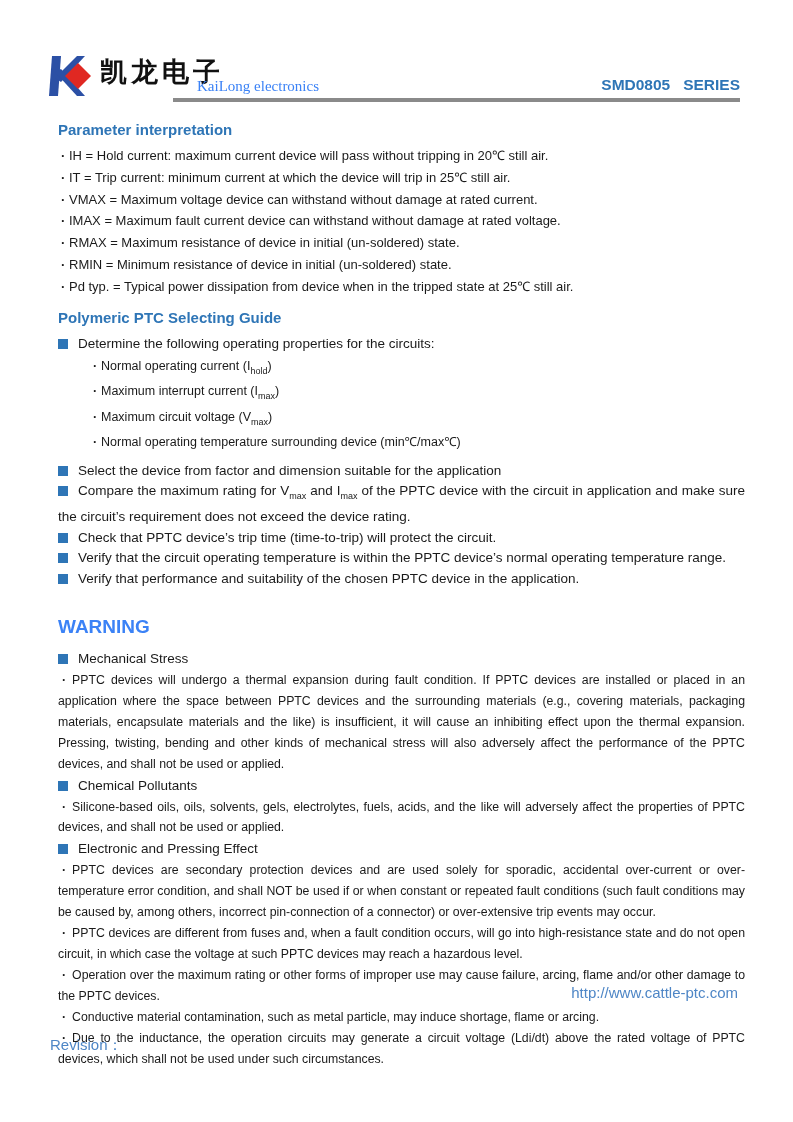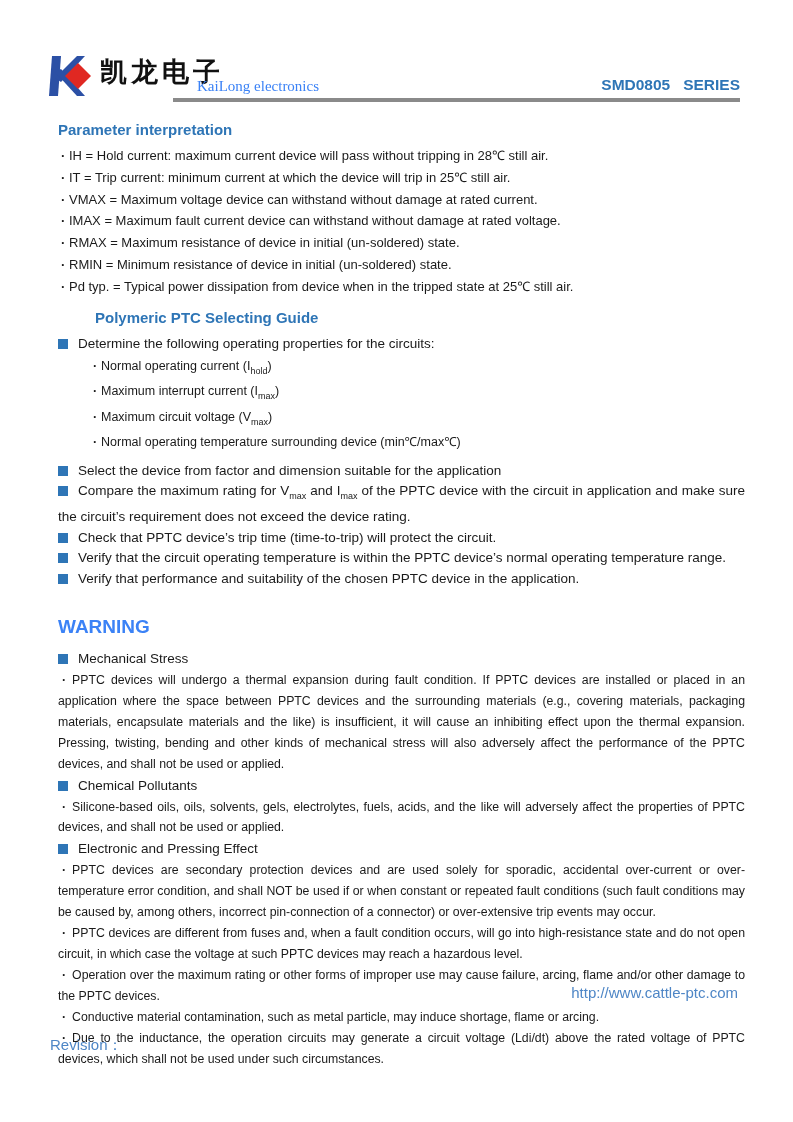--- a/index.html
+++ b/index.html
@@ -24,21 +24,21 @@
     position:absolute; left:173px; top:98px; width:567px; height:4px;
     background:#8a8a8a;
   }
   .series {
     position:absolute; right:53px; top:76px;
     font-size:15.5px; font-weight:bold; color:#2e75b6; white-space:pre;
   }
   
   .content { position:absolute; top:102px; left:8px; right:0; padding:0 48px 0 50px; }
   h2.sec { font-size:15px; font-weight:bold; color:#2e75b6; margin:19px 0 7px; }
-  h2.sec2 { margin-top:11px;margin-left:37px; }
+  h2.sec2 { margin-top:11px; }
   h1.warn { font-size:19px; font-weight:bold; color:#3b82f6; margin:26px 0 10px; }
 
   .plist { list-style:none; }
   .plist li { font-size:13px; line-height:21.8px; }
   .dot { display:inline-block; width:8px; color:#1a1a1a; font-weight:bold; margin-left:3px; }
 
   .sqline { font-size:13.5px; line-height:21px; }
   .sq {
     display:inline-block; width:10px; height:10px; background:#2e75b6;
     margin-right:10px; vertical-align:-1px;
@@ -78,21 +78,21 @@
   </div>
   <div class="logo-cn">凯龙电子</div>
   <div class="logo-en">KaiLong electronics</div>
   <div class="hdr-divider"></div>
   <div class="series">SMD0805   SERIES</div>
 
   <div class="content">
 
     <h2 class="sec">Parameter interpretation</h2>
     <ul class="plist">
-      <li><span class="dot">·</span><span>IH = Hold current: maximum current device will pass without tripping in 28℃  still air.</span></li>
+      <li><span class="dot">·</span><span>IH = Hold current: maximum current device will pass without tripping in 20℃  still air.</span></li>
       <li><span class="dot">·</span><span>IT = Trip current: minimum current at which the device will trip in 25℃  still air.</span></li>
       <li><span class="dot">·</span><span>VMAX = Maximum voltage device can withstand without damage at rated current.</span></li>
       <li><span class="dot">·</span><span>IMAX = Maximum fault current device can withstand without damage at rated voltage.</span></li>
       <li><span class="dot">·</span><span>RMAX = Maximum resistance of device in initial (un-soldered) state.</span></li>
       <li><span class="dot">·</span><span>RMIN = Minimum resistance of device in initial (un-soldered) state.</span></li>
       <li><span class="dot">·</span><span>Pd typ. = Typical power dissipation from device when in the tripped state at 25℃  still air.</span></li>
     </ul>
 
     <h2 class="sec sec2">Polymeric PTC Selecting Guide</h2>
     <div class="sqline">

